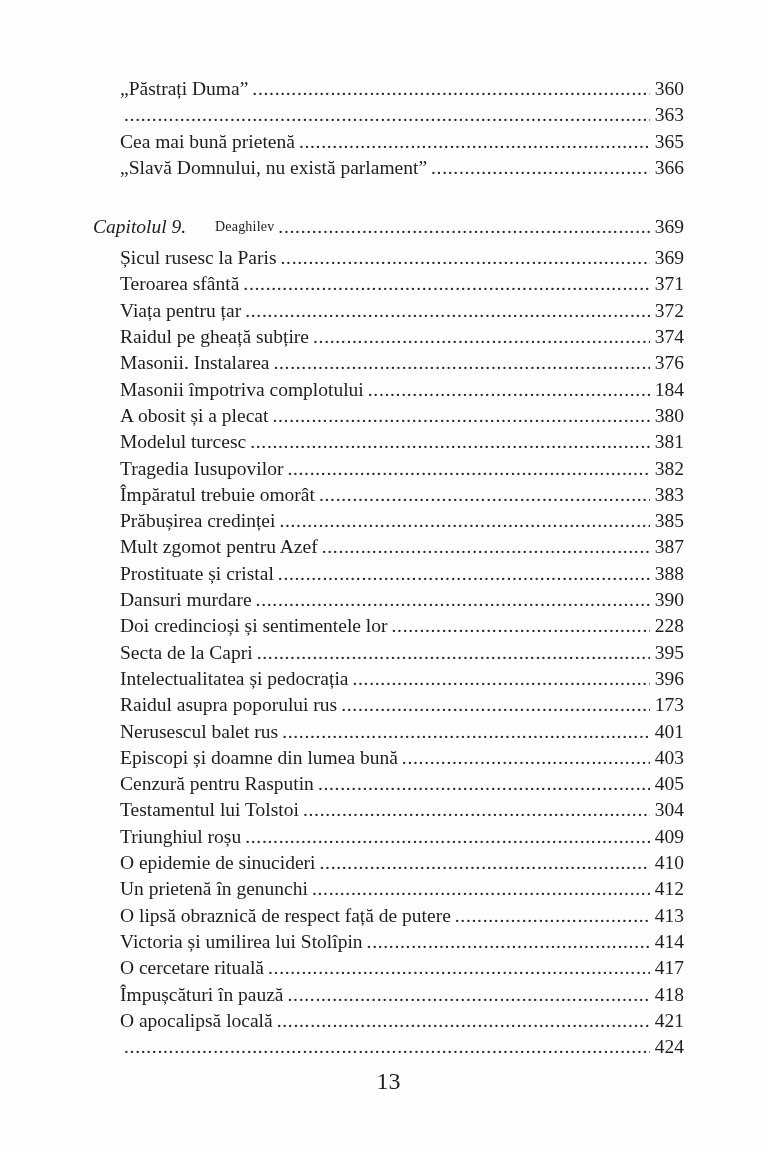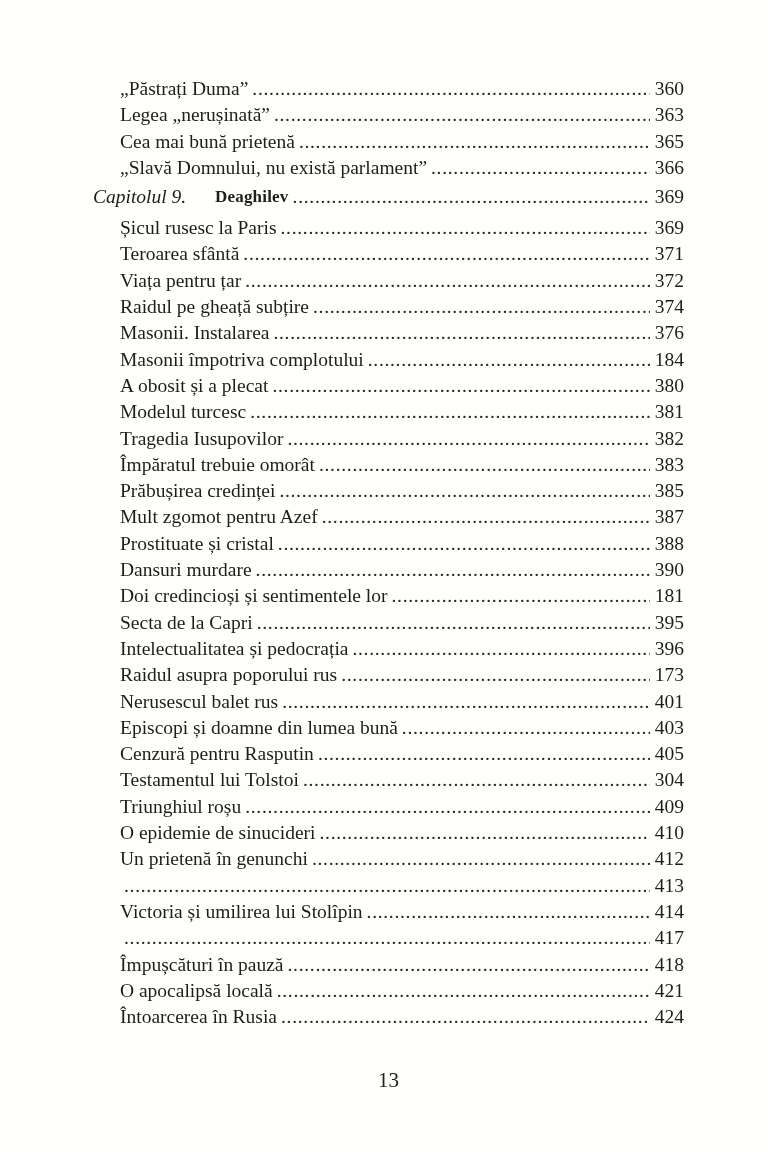--- a/index.html
+++ b/index.html
@@ -44,63 +44,62 @@
     color: #2a2926;
   }
   .pageno {
     flex: 0 0 auto;
     white-space: nowrap;
     text-align: right;
   }
   .chapter-row {
     display: flex;
     align-items: flex-end;
-    margin-top: 0;
+    margin-top: 30px;
     margin-bottom: 3px;
     line-height: 31px;
     font-size: 19.5px;
   }
   .ch-label {
     flex: 0 0 122px;
     font-style: italic;
     white-space: nowrap;
   }
   .ch-title {
     flex: 0 0 auto;
-    font-weight: bold;
-    font-size: 17px;
+    font-weight: normal;
+    font-size: 14px;
     letter-spacing: 0.2px;
     white-space: nowrap;
   }
   .chapter-row .pageno {
     font-size: 19.5px;
   }
   .folio {
     position: absolute;
     top: 1068px;
     left: 93px;
     width: 591px;
     text-align: center;
-    font-size: 21px;
+    font-size: 24px;
   }
 </style>
 </head>
 <body>
 
 <div class="page">
   <main class="toc">
 
     <section id="sec-pre" class="entries">
         <div class="toc-row">
           <span class="title">„Păstrați Duma”</span>
           <span class="dots">............................................................................................................................................................................................................................</span>
           <span class="pageno">360</span>
         </div>
         <div class="toc-row">
-          <span class="title">Legea „nerușinată”</span>
           <span class="dots">............................................................................................................................................................................................................................</span>
           <span class="pageno">363</span>
         </div>
         <div class="toc-row">
           <span class="title">Cea mai bună prietenă</span>
           <span class="dots">............................................................................................................................................................................................................................</span>
           <span class="pageno">365</span>
         </div>
         <div class="toc-row">
           <span class="title">„Slavă Domnului, nu există parlament”</span>
@@ -183,21 +182,21 @@
           <span class="pageno">388</span>
         </div>
         <div class="toc-row">
           <span class="title">Dansuri murdare</span>
           <span class="dots">............................................................................................................................................................................................................................</span>
           <span class="pageno">390</span>
         </div>
         <div class="toc-row">
           <span class="title">Doi credincioși și sentimentele lor</span>
           <span class="dots">............................................................................................................................................................................................................................</span>
-          <span class="pageno">181</span>
+          <span class="pageno">228</span>
         </div>
         <div class="toc-row">
           <span class="title">Secta de la Capri</span>
           <span class="dots">............................................................................................................................................................................................................................</span>
           <span class="pageno">395</span>
         </div>
         <div class="toc-row">
           <span class="title">Intelectualitatea și pedocrația</span>
           <span class="dots">............................................................................................................................................................................................................................</span>
           <span class="pageno">396</span>
@@ -236,44 +235,45 @@
           <span class="title">O epidemie de sinucideri</span>
           <span class="dots">............................................................................................................................................................................................................................</span>
           <span class="pageno">410</span>
         </div>
         <div class="toc-row">
           <span class="title">Un prietenă în genunchi</span>
           <span class="dots">............................................................................................................................................................................................................................</span>
           <span class="pageno">412</span>
         </div>
         <div class="toc-row">
+          <span class="title">O lipsă obraznică de respect față de putere</span>
           <span class="dots">............................................................................................................................................................................................................................</span>
           <span class="pageno">413</span>
         </div>
         <div class="toc-row">
           <span class="title">Victoria și umilirea lui Stolîpin</span>
           <span class="dots">............................................................................................................................................................................................................................</span>
           <span class="pageno">414</span>
         </div>
         <div class="toc-row">
+          <span class="title">O cercetare rituală</span>
           <span class="dots">............................................................................................................................................................................................................................</span>
           <span class="pageno">417</span>
         </div>
         <div class="toc-row">
           <span class="title">Împușcături în pauză</span>
           <span class="dots">............................................................................................................................................................................................................................</span>
           <span class="pageno">418</span>
         </div>
         <div class="toc-row">
           <span class="title">O apocalipsă locală</span>
           <span class="dots">............................................................................................................................................................................................................................</span>
           <span class="pageno">421</span>
         </div>
         <div class="toc-row">
-          <span class="title">Întoarcerea în Rusia</span>
           <span class="dots">............................................................................................................................................................................................................................</span>
           <span class="pageno">424</span>
         </div>
       </section>
 
   </main>
 
   <footer class="folio">
     <span>13</span>
   </footer>

